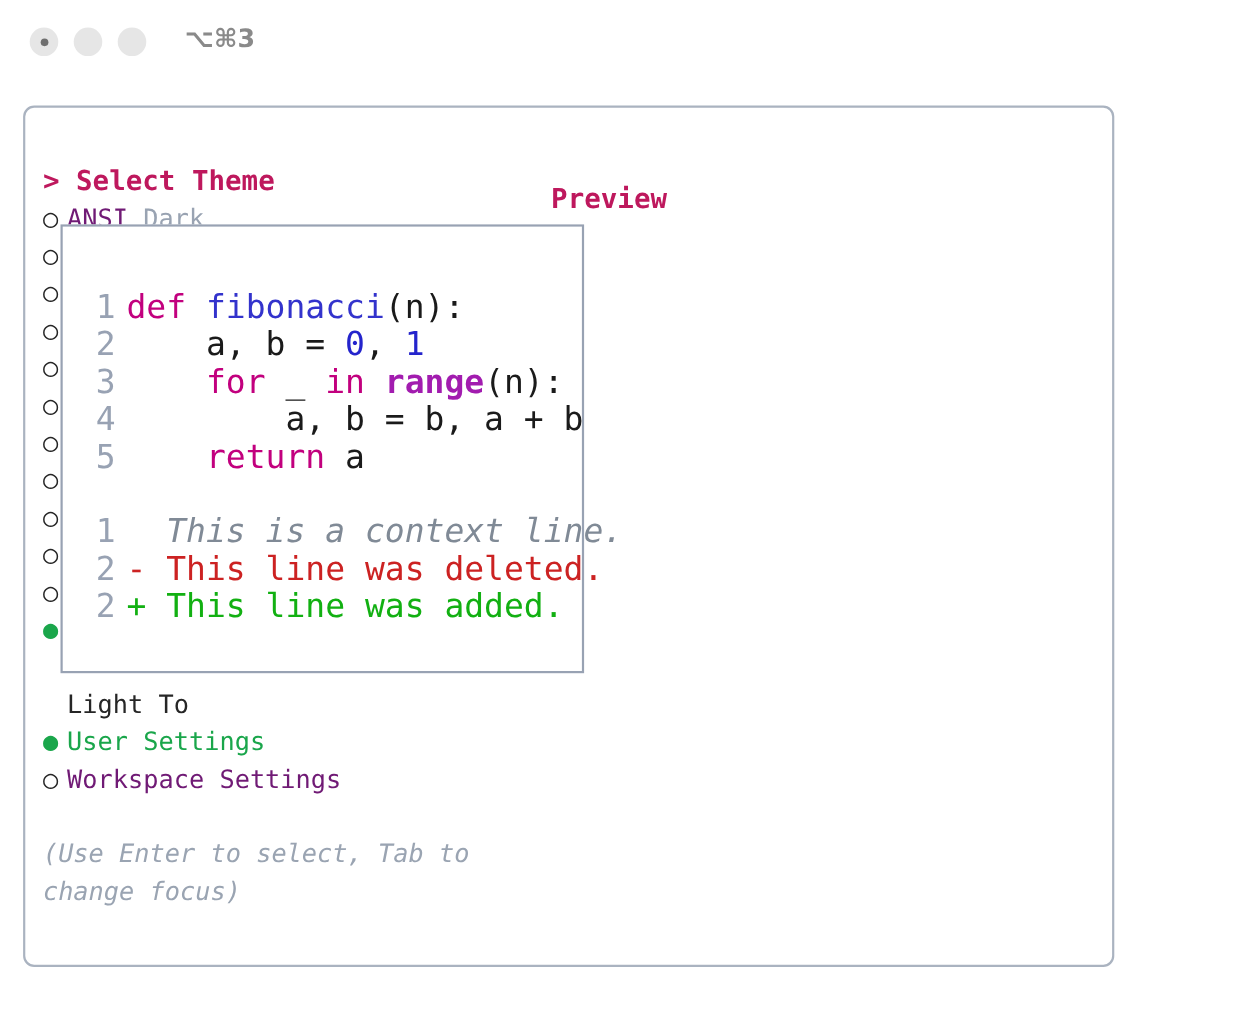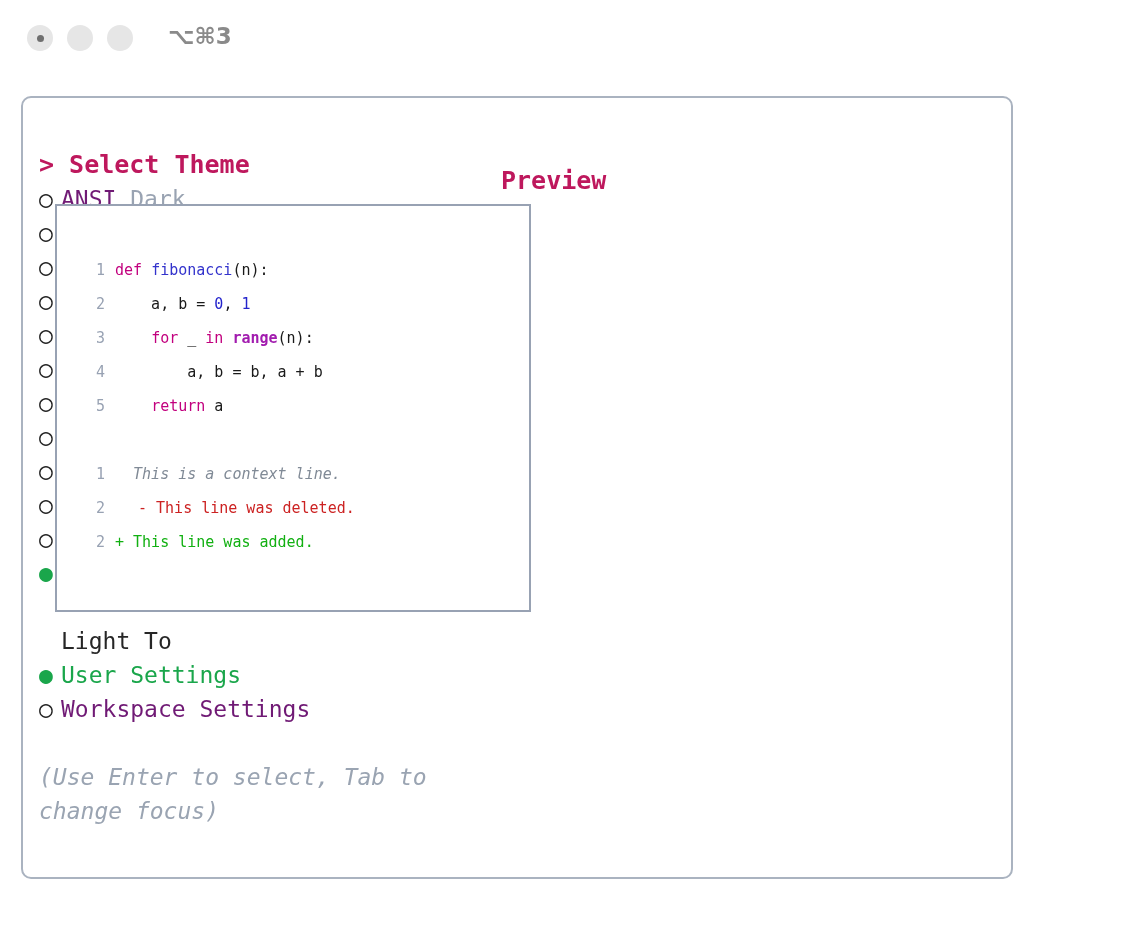--- a/index.html
+++ b/index.html
@@ -155,44 +155,44 @@
     top: 106px;
     width: 476px;
     height: 408px;
     border: 2px solid #98a2b3;
     box-sizing: border-box;
     background: #ffffff;
   }
   .code {
     position: absolute;
     left: 18px;
-    top: 47px;
+    top: 57px;
     width: 440px;
-    font-size: 15px;
+    font-size: 30px;
     line-height: 34px;
   }
   .cline {
     white-space: pre;
     height: 34px;
     line-height: 34px;
   }
   .lnum {
     display: inline-block;
     width: 30px;
     text-align: right;
     color: #98a2b3;
     margin-right: 10px;
   }
   .kw   { color: #c2007e; }
   .fn   { color: #3333cc; }
   .call { color: #a21caf; font-weight: bold; }
   .num  { color: #2424cc; }
   .plain{ color: #1a1a1a; }
   .ctx  { color: #808a96; font-style: italic; }
-  .del  { color: #cc2222; margin-left: 23px; }
+  .del  { color: #cc2222; }
   .add  { color: #12b012; }
   .gap  { height: 34px; }
 </style>
 </head>
 <body>
 
 <div class="window">
 
   <div class="titlebar">
     <div class="traffic">

